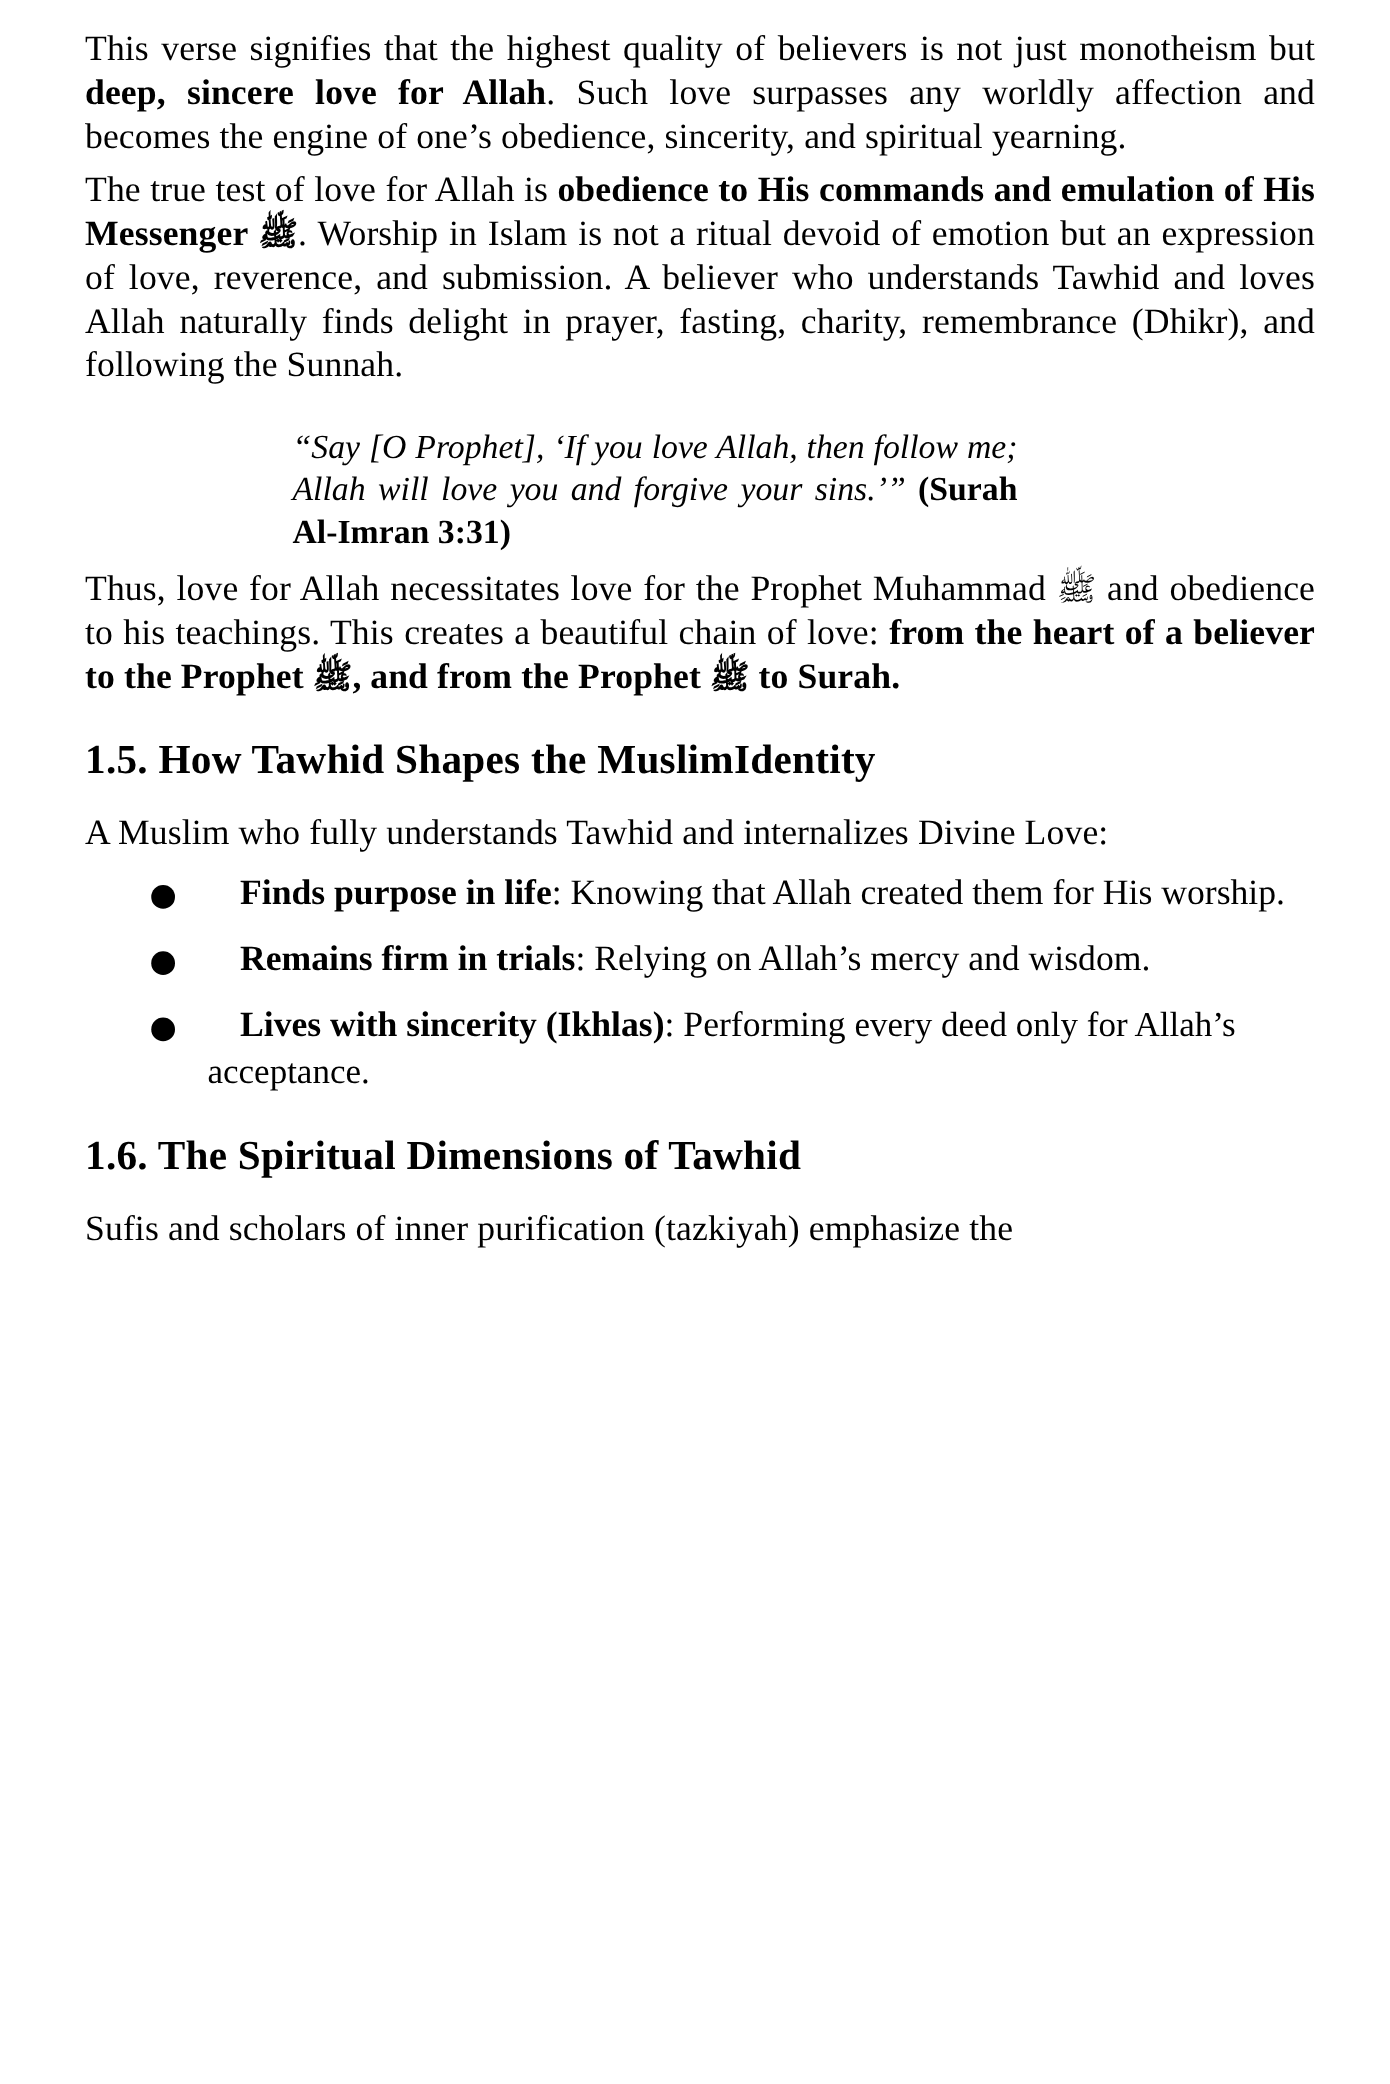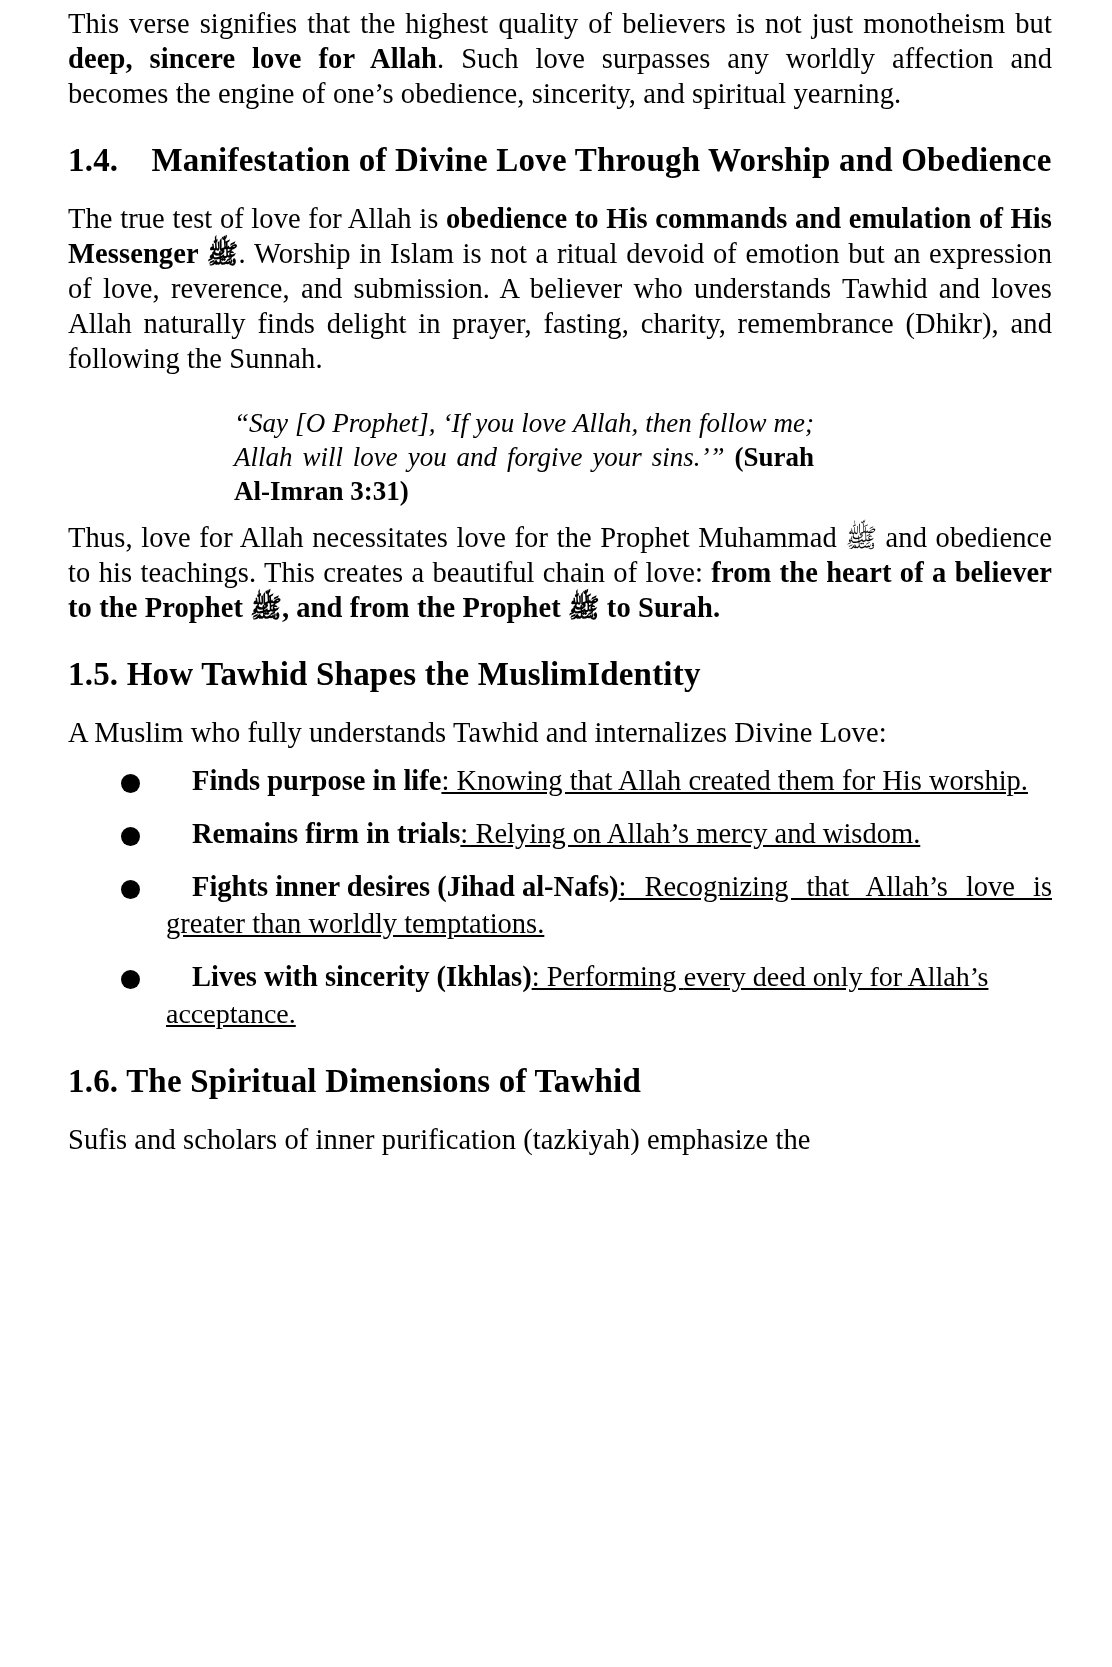--- a/index.html
+++ b/index.html
@@ -12,21 +12,21 @@
     height: 1667px;
     overflow: hidden;
     font-family: "Liberation Serif", "DejaVu Serif", serif;
     color: #000000;
   }
   .page {
     position: relative;
     width: 1112px;
     height: 1172px;
     box-sizing: border-box;
-    padding: 6px 60px 0 68px;
+    padding: 22px 60px 0 68px;
   }
 
   
   .para {
     font-size: 28.5px;
     line-height: 35px;
     text-align: justify;
     text-justify: inter-word;
     margin: 0 0 8px 0;
     letter-spacing: 0.1px;
@@ -72,21 +72,20 @@
     padding: 0;
   }
   ul.bullets li {
     position: relative;
     padding-left: 98px;
     margin: 0 0 16px 0;
     font-size: 28.5px;
     line-height: 37px;
     text-align: justify;
     text-justify: inter-word;
-    text-decoration: underline;
   }
   ul.bullets li.nojust { text-align: left; }
   ul.bullets li .dot {
     position: absolute;
     left: 53px;
     top: 12px;
     width: 19px;
     height: 19px;
     background: #000;
     border-radius: 50%;
@@ -108,42 +107,38 @@
     vertical-align: baseline;
   }
 </style>
 </head>
 <body>
 
 <div class="page">
 
   <p class="para"><span>This verse signifies that the highest quality of believers is not just monotheism but </span><b>deep, sincere love for Allah</b><span>. Such love surpasses any worldly affection and becomes the engine of one’s obedience, sincerity, and spiritual yearning.</span></p>
 
-  <h2 class="heading hanging">1.4. Manifestation of Divine Love Through Worship and Obedience</h2>
 
   <p class="para"><span>The true test of love for Allah is </span><b>obedience to His commands and emulation of His Messenger </b><b class="hon">ﷺ</b><span>. Worship in Islam is not a ritual devoid of emotion but an expression of love, reverence, and submission. A believer who understands Tawhid and loves Allah naturally finds delight in prayer, fasting, charity, remembrance (Dhikr), and following the Sunnah.</span></p>
 
   <div class="quote"><span>“Say [O Prophet], ‘If you love Allah, then follow me; Allah will love you and forgive your sins.’” </span><span class="cite">(Surah Al-Imran 3:31)</span></div>
 
   <p class="para"><span>Thus, love for Allah necessitates love for the Prophet Muhammad </span><span class="hon">ﷺ</span><span> and obedience to his teachings. This creates a beautiful chain of love: </span><b>from the heart of a believer to the Prophet </b><b class="hon">ﷺ</b><b>, and from the Prophet </b><b class="hon">ﷺ</b><b> to Surah.</b></p>
 
   <h2 class="heading flat">1.5. How Tawhid Shapes the MuslimIdentity</h2>
 
   <p class="para nojust">A Muslim who fully understands Tawhid and internalizes Divine Love:</p>
 
   <ul class="bullets">
     <li>
       <span class="dot"></span><b class="lead">Finds purpose in life</b><span>: Knowing that Allah created them for His worship.</span>
     </li>
     <li>
       <span class="dot"></span><b class="lead">Remains firm in trials</b><span>: Relying on Allah’s mercy and wisdom.</span>
     </li>
-    <li>
-      <span class="dot"></span><b class="lead">Fights inner desires (Jihad al-Nafs)</b><span>: Recognizing that Allah’s love is greater than worldly temptations.</span>
-    </li>
     <li class="nojust">
       <span class="dot"></span><b class="lead">Lives with sincerity (Ikhlas)</b><span>: Performing </span><span class="small">every deed only for Allah’s acceptance.</span>
     </li>
   </ul>
 
   <h2 class="heading flat">1.6. The Spiritual Dimensions of Tawhid</h2>
 
   <p class="para">Sufis and scholars of inner purification (tazkiyah) emphasize the</p>
 
 </div>

